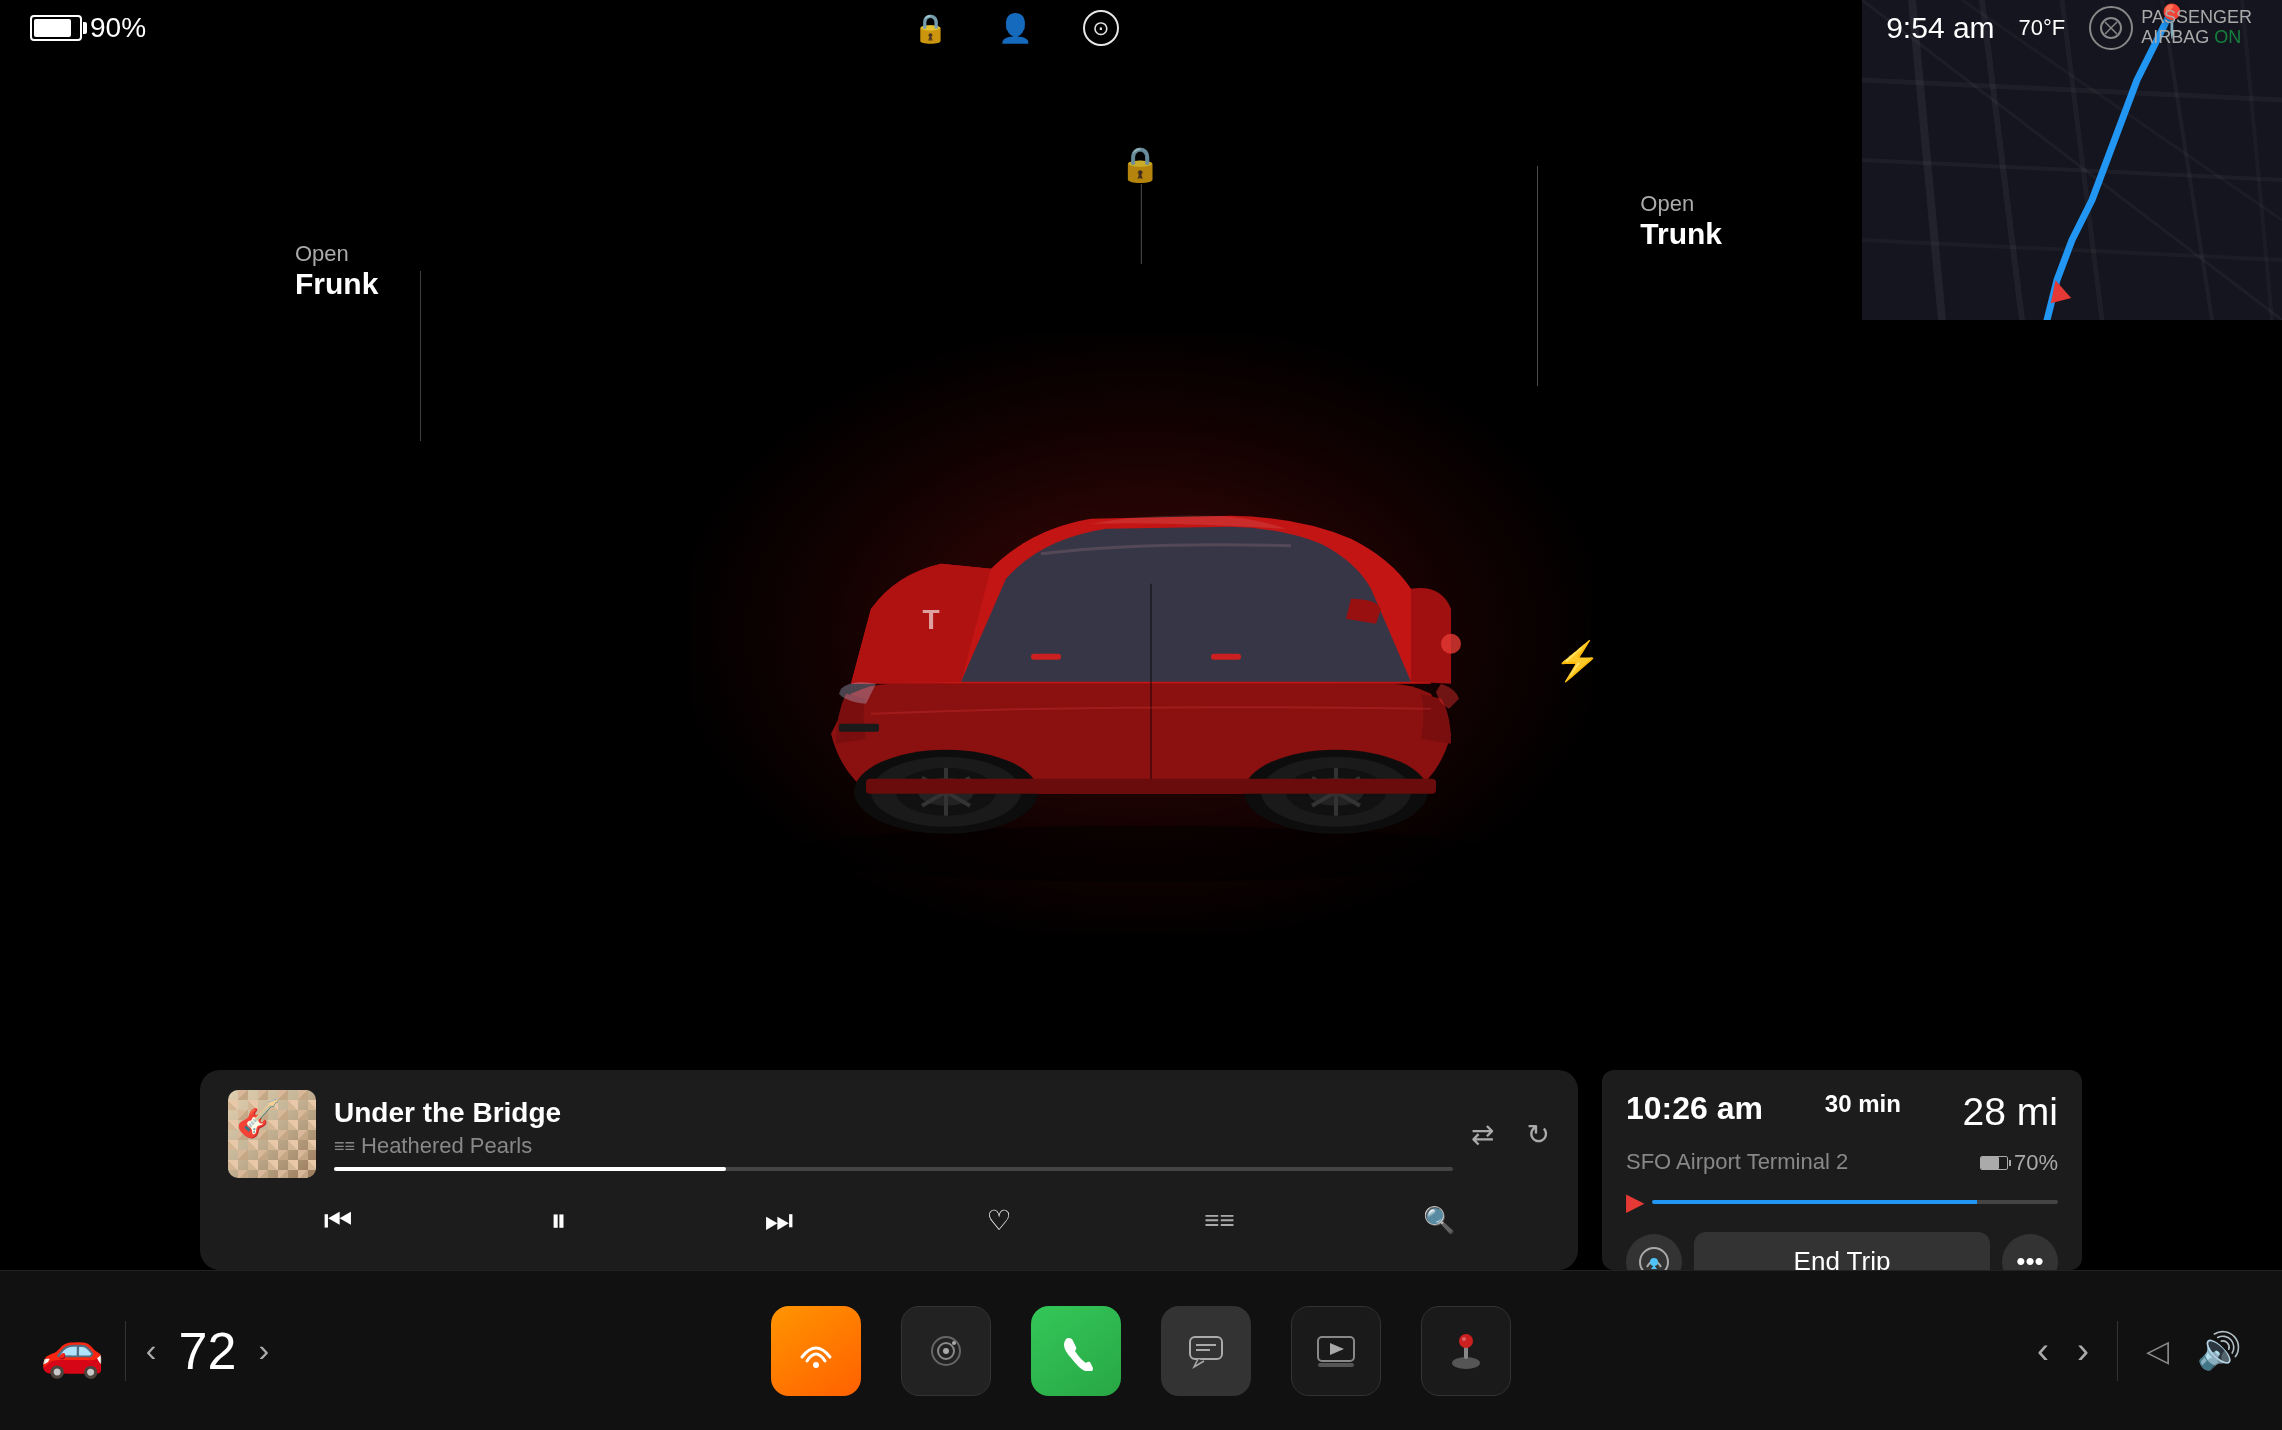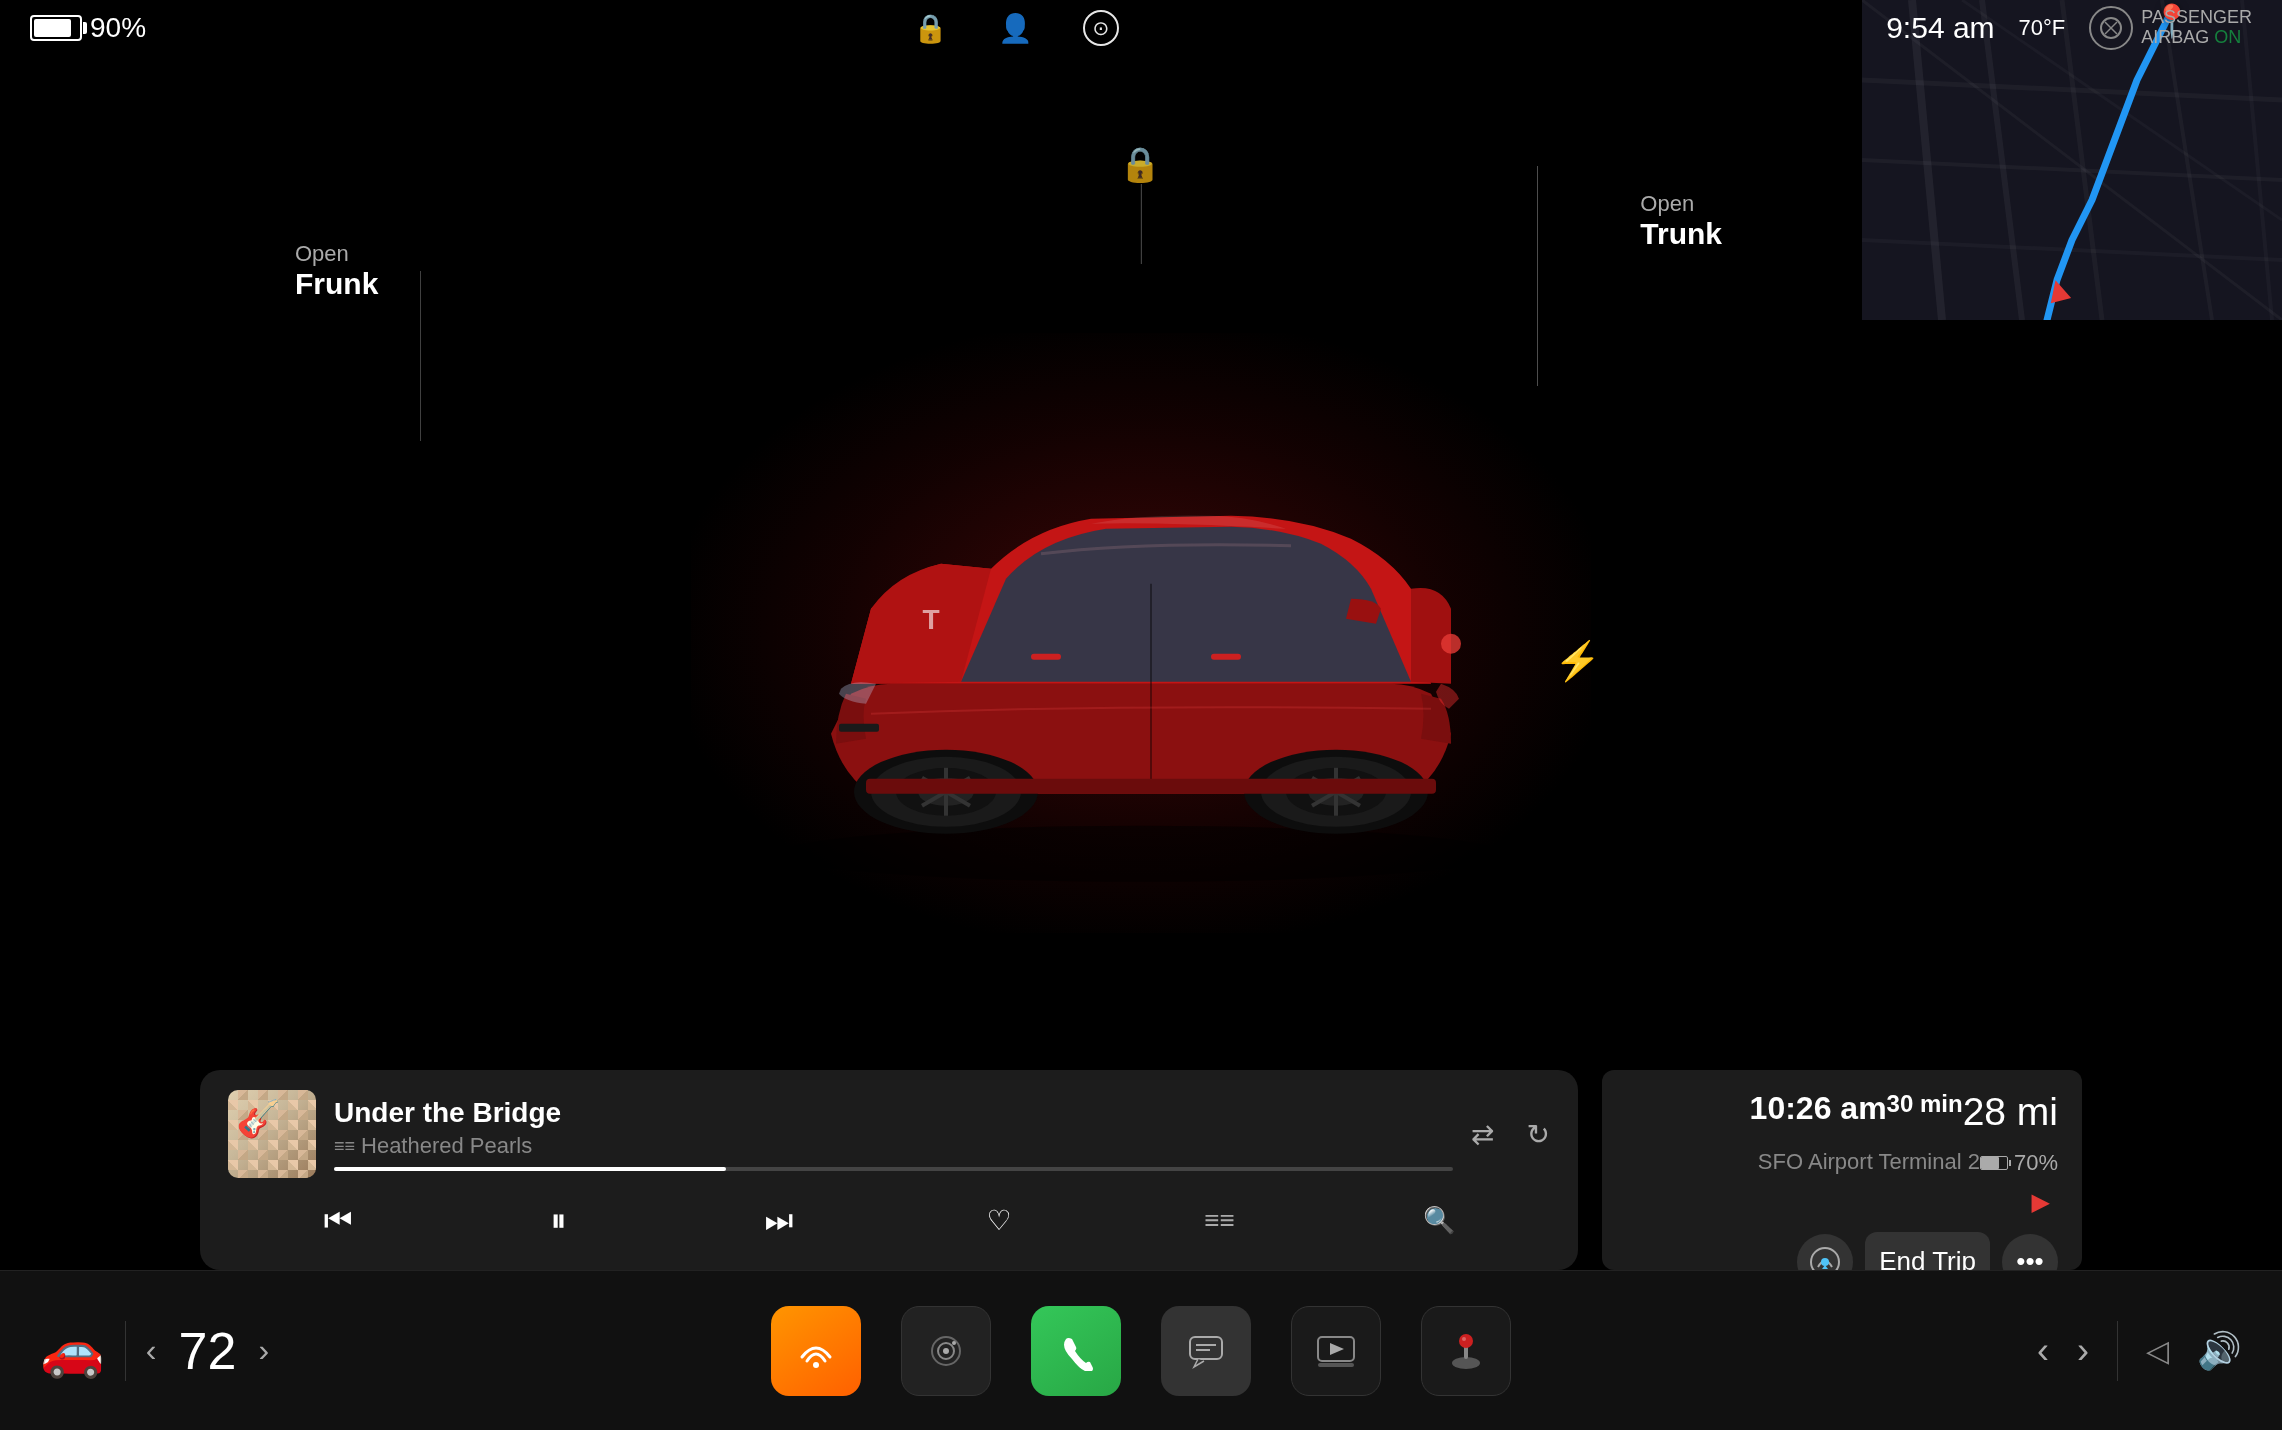--- a/index.html
+++ b/index.html
@@ -353,21 +353,20 @@
 
     
     #nav-panel {
       width: 480px;
       background: rgba(30,30,30,0.95);
       border-radius: 12px;
       padding: 20px 24px;
       display: flex;
       flex-direction: column;
       gap: 12px;
-      align-items: flex-end;
     }
     #nav-top {
       display: flex;
       align-items: flex-start;
       justify-content: space-between;
     }
     #nav-time {
       font-size: 32px;
       font-weight: 600;
     }

